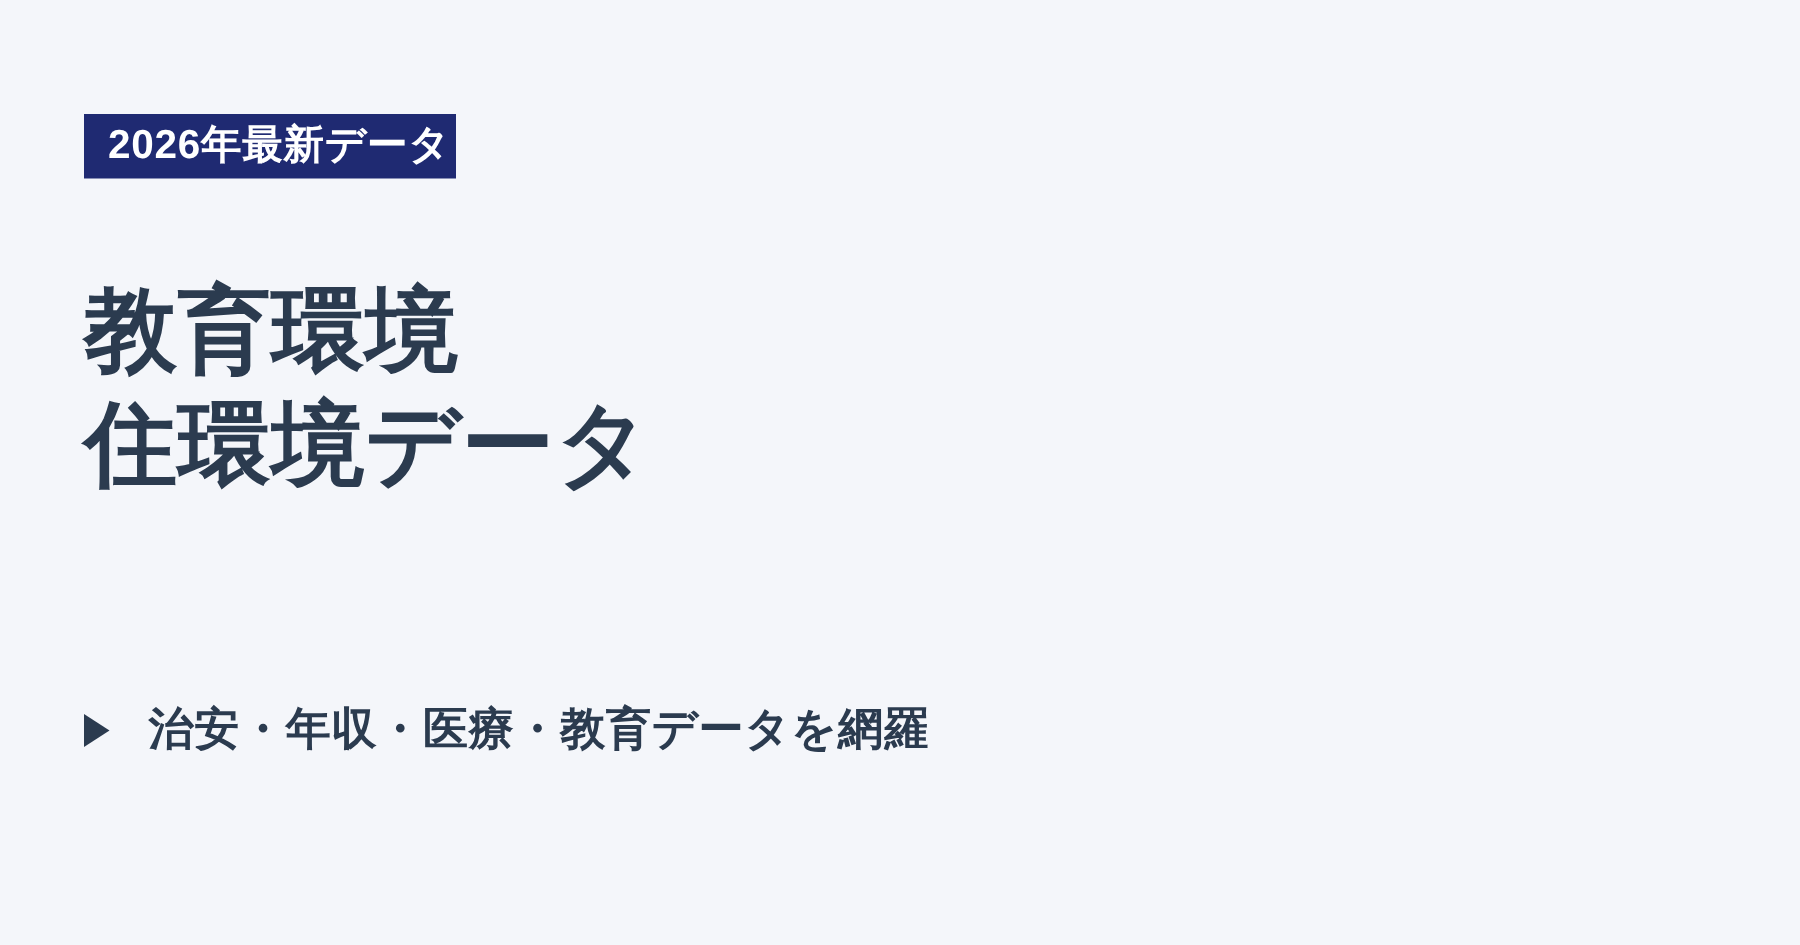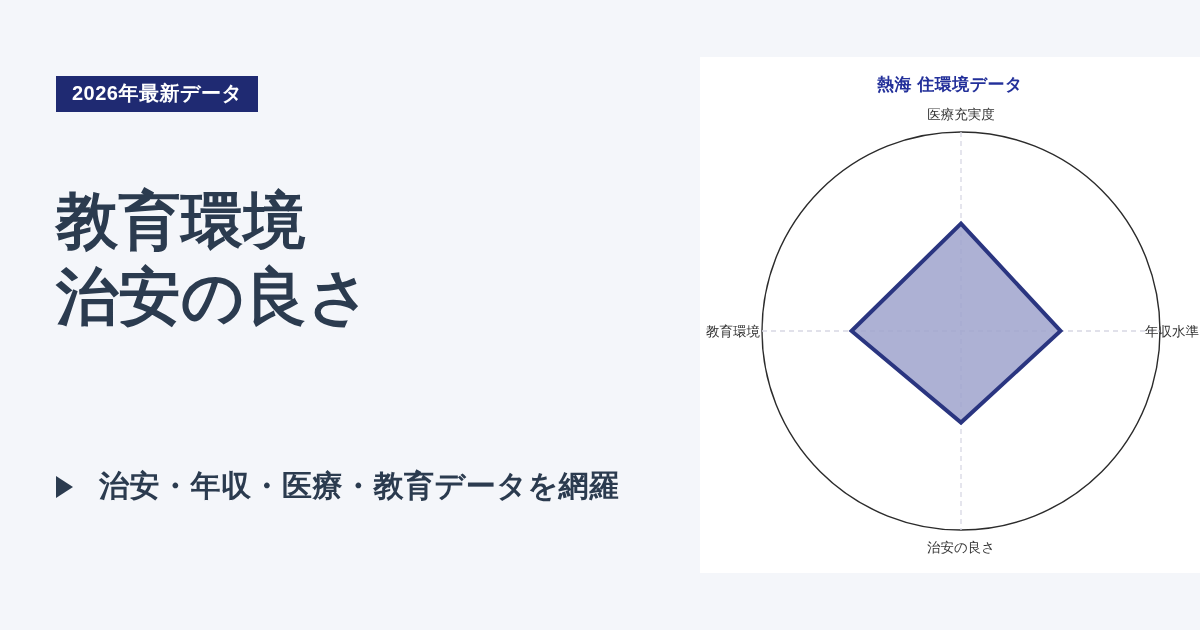--- a/index.html
+++ b/index.html
@@ -28,24 +28,24 @@
     width: 640px;
     height: 630px;
   }
 
   .badge {
     position: absolute;
     left: 0;
     top: 76px;
     background: #1f2a72;
     color: #ffffff;
-    font-size: 20px;
+    font-size: 27px;
     font-weight: bold;
     letter-spacing: 0.5px;
-    padding: 7px 16px 9px 16px;
+    padding: 7px 4px 9px 16px;
     line-height: 1;
     white-space: nowrap;
   }
 
   .headline {
     position: absolute;
     left: 0;
     top: 183px;
     width: 620px;
   }
@@ -121,40 +121,22 @@
 <body style="background: rgb(244, 246, 250);">
 
 <div id="stage">
 
   <div class="left-col">
 
     <div class="badge" style="background: rgb(31, 42, 114);">2026年最新データ</div>
 
     <div class="headline">
       <div class="hl-line hl-dark" style="color: rgb(43, 59, 79);">教育環境</div>
-      <div class="hl-line hl-dark" style="color: rgb(43, 59, 79);">治安の良さ</div>
+      <div class="hl-line hl-dark" style="color: rgb(43, 59, 79);">住環境データ</div>
     </div>
 
     <div class="subline" style="color: rgb(43, 59, 79);">
       <span class="tri" style="border-left-color: rgb(43, 59, 79);"></span>
       <span>治安・年収・医療・教育データを網羅</span>
     </div>
   </div>
 
-  <div class="chart-card" style="background: rgb(255, 255, 255);">
-    <div class="chart-title" style="color: rgb(35, 48, 154);">熱海 住環境データ</div>
-
-    <svg class="chart-svg" viewBox="0 0 500 516">
-
-      <circle id="outer-ring" cx="261" cy="274" r="199" fill="none" stroke="#2b2b2b" stroke-width="1.4"></circle>
-
-      <line id="axis-v" x1="261" y1="75" x2="261" y2="473" stroke="#d8d8e4" stroke-width="1.3" stroke-dasharray="5 4"></line>
-      <line id="axis-h" x1="62" y1="274" x2="460" y2="274" stroke="#d8d8e4" stroke-width="1.3" stroke-dasharray="5 4"></line>
-
-      <polygon id="radar-polygon" points="261.00,166.54 360.50,274.00 261.00,365.54 151.55,274.00" fill="#9fa3cd" fill-opacity="0.85" stroke="#2a3580" stroke-width="4" stroke-linejoin="miter"></polygon>
-
-      <text class="axis-label" id="lbl-top" x="261" y="62" text-anchor="middle">医療充実度</text>
-      <text class="axis-label" id="lbl-right" x="472" y="279" text-anchor="middle">年収水準</text>
-      <text class="axis-label" id="lbl-bottom" x="261" y="495" text-anchor="middle">治安の良さ</text>
-      <text class="axis-label" id="lbl-left" x="33" y="279" text-anchor="middle">教育環境</text>
-    </svg>
-  </div>
 </div>
 
 </body></html>

